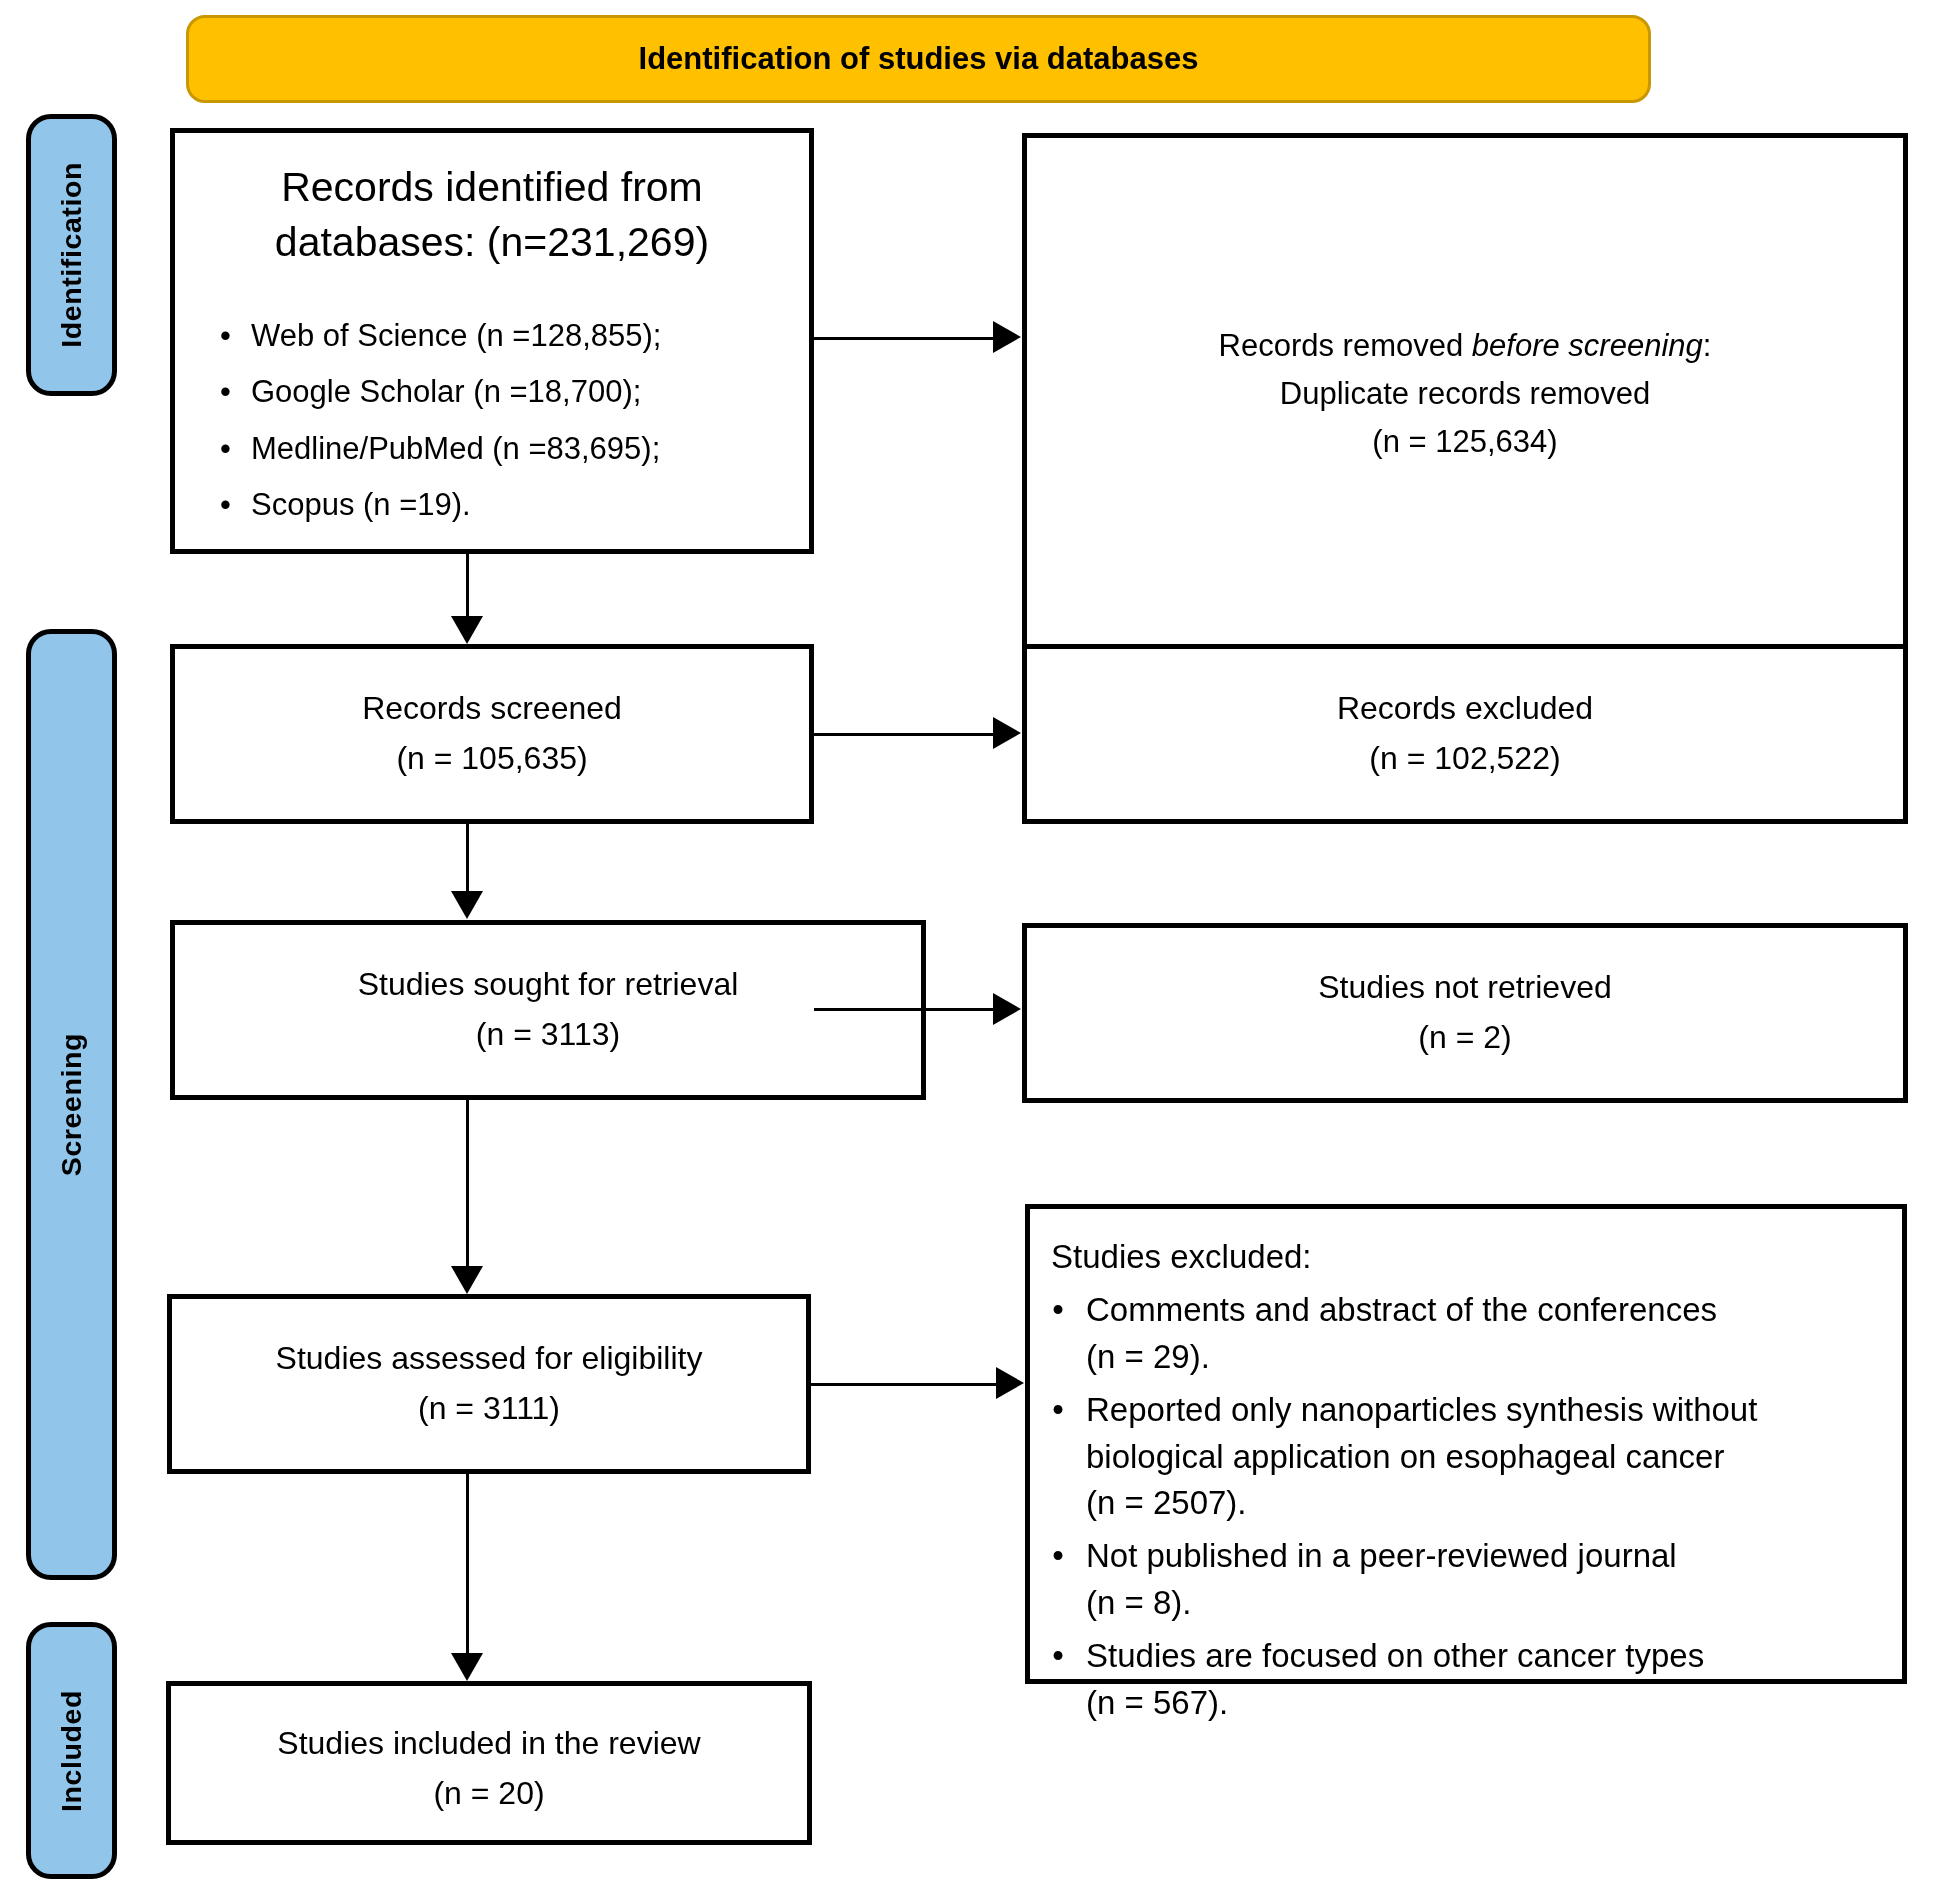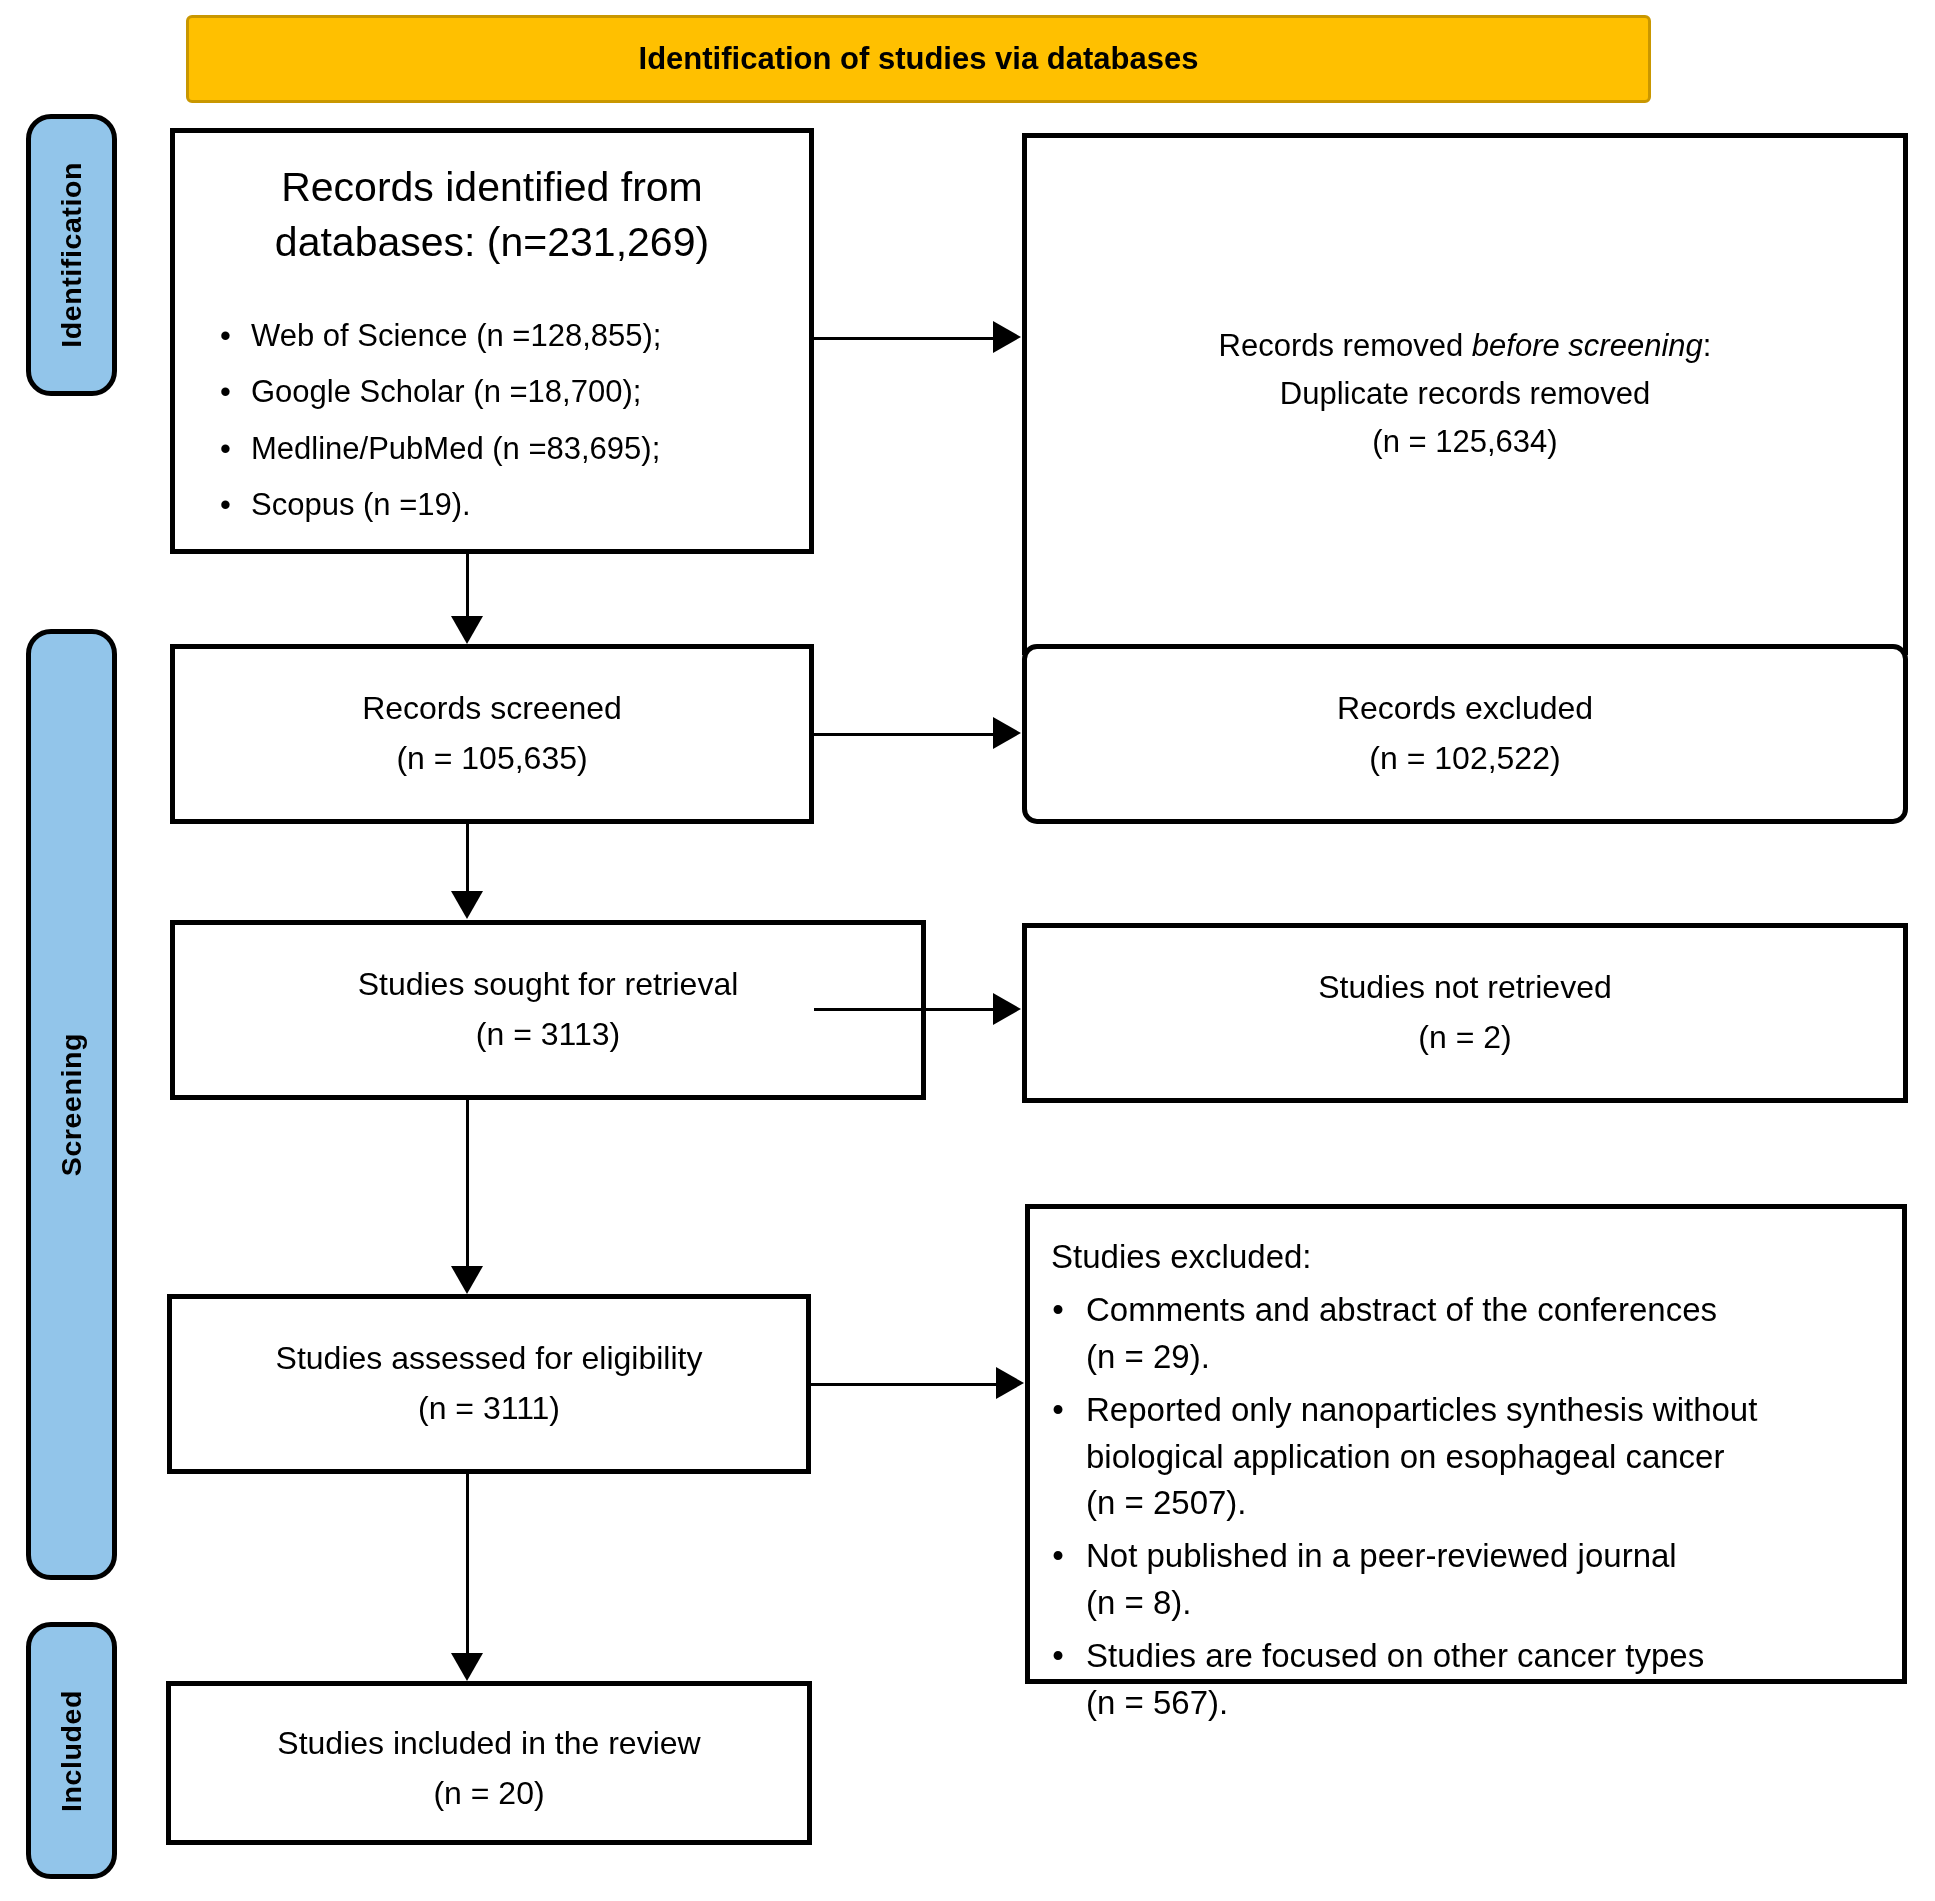--- a/index.html
+++ b/index.html
@@ -3,21 +3,21 @@
 <meta charset="utf-8">
 <style>
   html,body{margin:0;padding:0;background:#fff;}
   .canvas{position:relative;width:1936px;height:1902px;background:#fff;
           font-family:"Liberation Sans",sans-serif;color:#000;overflow:hidden;}
   .b{font-weight:normal;}
   .i{font-style:italic;}
 
   
   .banner{position:absolute;left:186px;top:15px;width:1465px;height:88px;
-          background:#FFC000;border:3.7px solid #C99700;border-radius:6px;
+          background:#FFC000;border:3.7px solid #C99700;border-radius:19px;
           box-sizing:border-box;display:flex;align-items:center;justify-content:center;
           font-weight:bold;font-size:31px;}
 
   
   .side{position:absolute;left:26px;width:91px;background:#92C5EA;
         border:5.6px solid #000;border-radius:25px;box-sizing:border-box;
         display:flex;align-items:center;justify-content:center;}
   .side span{writing-mode:vertical-rl;transform:rotate(180deg);
              font-weight:bold;font-size:28.5px;letter-spacing:0.6px;}
   #side-identification{top:114px;height:282px;}
@@ -30,21 +30,21 @@
               text-align:center;font-size:32px;line-height:1.55;}
   #box-records-identified{left:170px;top:128px;width:644px;height:426px;}
   #box-records-identified .title{text-align:center;font-size:41px;line-height:1.34;padding-top:27px;}
   #box-records-identified ul{list-style:none;margin:38px 0 0;padding:0 12.4px 0 45px;
                              font-size:31px;line-height:1.82;text-align:left;}
   #box-records-identified li{position:relative;padding-left:31px;}
   #box-records-identified li::before{content:"\2022";position:absolute;left:0;}
 
   #box-records-removed{left:1022px;top:133px;width:886px;height:522px;font-size:31px;}
   #box-records-screened{left:170px;top:644px;width:644px;height:180px;}
-  #box-records-excluded{left:1022px;top:644px;width:886px;height:180px;border-radius:15px;}
+  #box-records-excluded{left:1022px;top:644px;width:886px;height:180px;}
   #box-studies-sought{left:170px;top:920px;width:756px;height:180px;}
   #box-studies-not-retrieved{left:1022px;top:923px;width:886px;height:180px;}
   #box-studies-assessed{left:167px;top:1294px;width:644px;height:180px;}
 
   #box-studies-excluded{left:1025px;top:1204px;width:882px;height:480px;
                         padding:16px 16px 12.4px 21px;font-size:33px;line-height:1.42;}
   #box-studies-excluded .heading{margin:8.7px 0 6.2px;}
   #box-studies-excluded ul{list-style:none;margin:0;padding:0;}
   #box-studies-excluded li{position:relative;padding-left:35px;margin-bottom:6.2px;}
   #box-studies-excluded li::before{content:"\2022";position:absolute;left:1.2px;}

